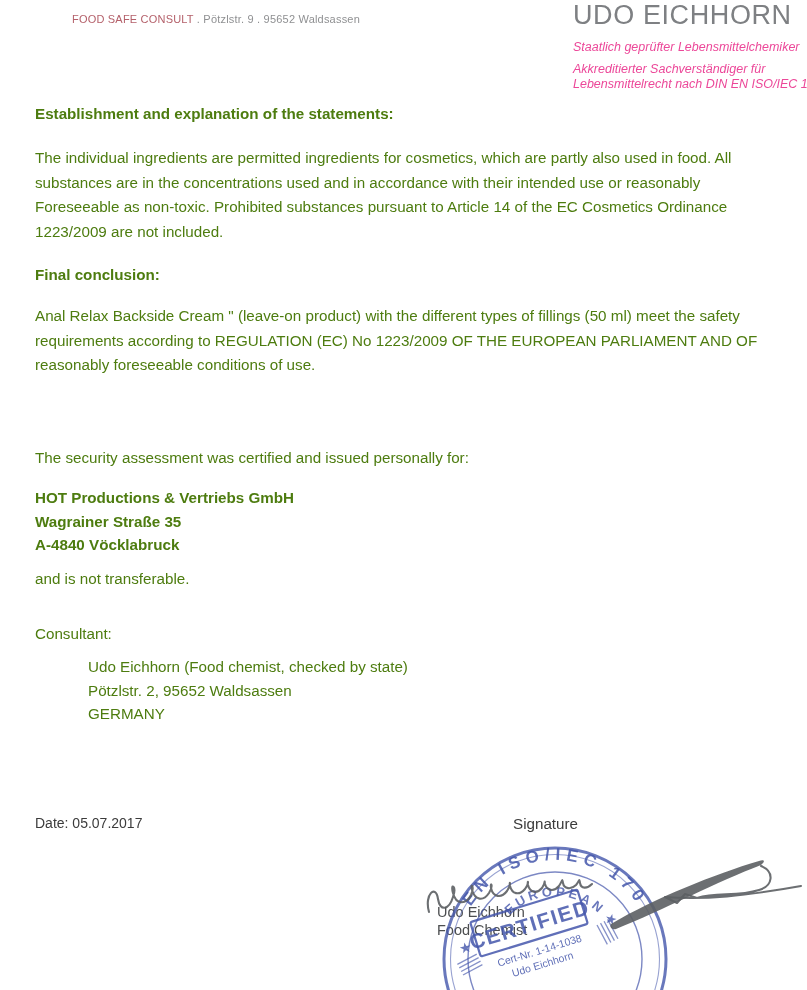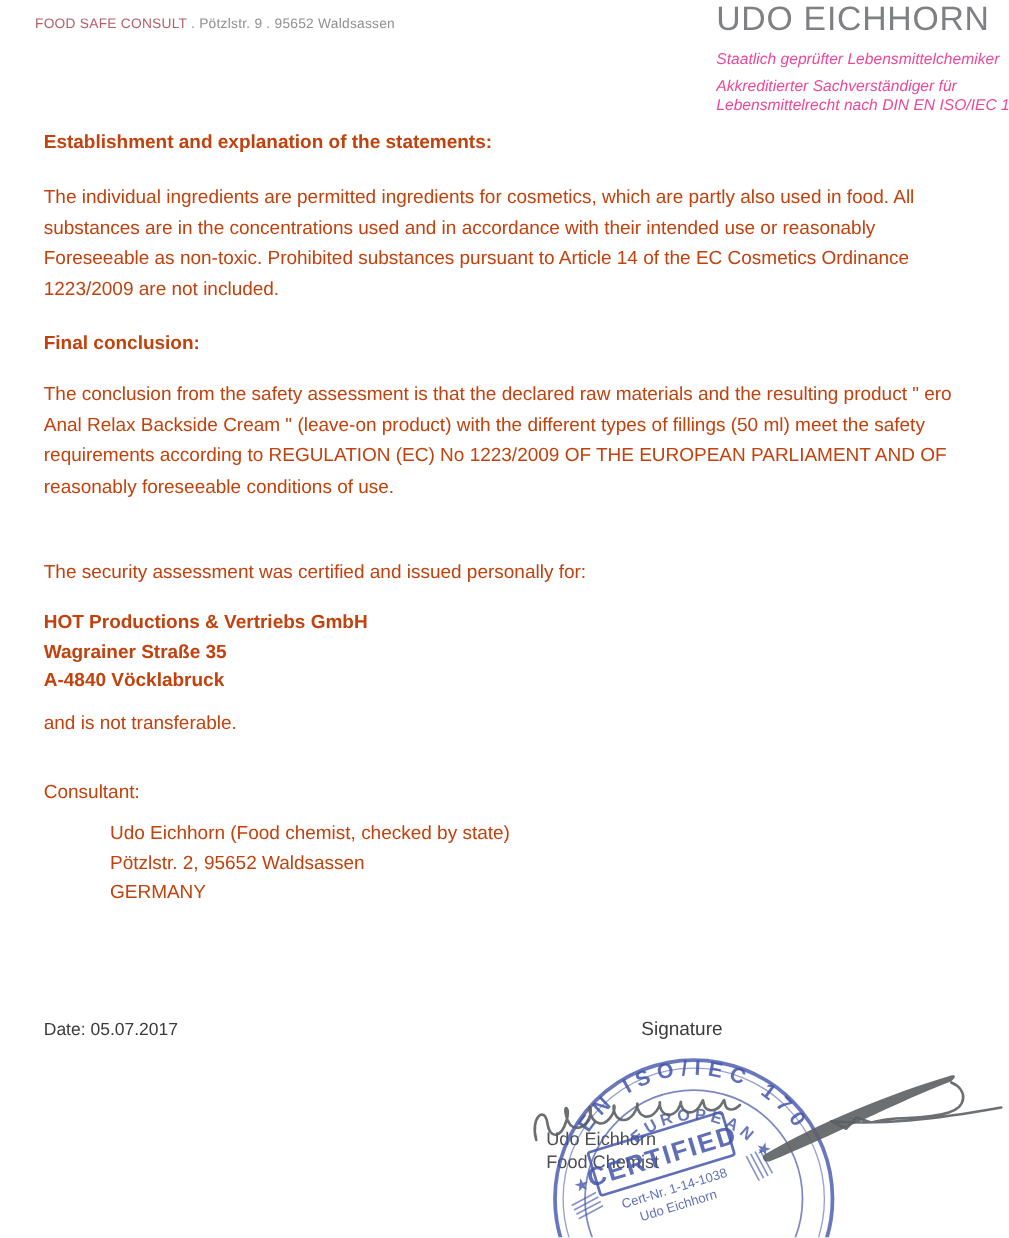--- a/index.html
+++ b/index.html
@@ -6,30 +6,30 @@
   html,body { background:#ffffff; }
   .page {
     position:relative; width:807px; height:990px; margin:0 auto;
     background:#ffffff; overflow:hidden;
     font-family:"Liberation Sans", sans-serif; color:#3b3b3b;
   }
   .abs { position:absolute; }
 
   
   .sender-line { left:28px; top:13px; font-size:11px; letter-spacing:0.2px; color:#8f9092; white-space:nowrap; }
-  .sender-line .brand { color:#b4606a; }
+  .sender-line .brand { color:#b4606a;margin-left:44px; }
 
   
   .letterhead { left:573px; top:0px; width:232px; }
   .lh-name { font-size:27px; font-weight:400; color:#7e8083; letter-spacing:0.6px; white-space:nowrap; }
   .lh-sub { font-style:italic; font-size:12.5px; color:#ec4899; line-height:15.5px; white-space:nowrap; }
   .lh-sub.first { margin-top:9px; margin-bottom:6px; }
 
   
-  .body-block { left:35px; width:752px; font-size:15.2px; line-height:24.6px; color:#c2410c; }
+  .body-block { left:35px; width:752px; font-size:15.2px; line-height:24.6px; color:#4d7c0f; }
   .bold { font-weight:bold; }
   .tight { line-height:23.5px; }
   .indent { left:88px; }
 
   
   .date-line { left:35px; top:815px; font-size:14px; }
   .sig-label { left:465px; top:815px; font-size:15.2px;margin-left:48px; }
 
   .signatory { left:437px; top:903px; font-size:14.5px; line-height:18px; color:#4c4e50; z-index:1; }
 
@@ -58,21 +58,20 @@
   <div class="abs body-block bold" style="top:102px">Establishment and explanation of the statements:</div>
   <div class="abs body-block" style="top:146px">
     <div>The individual ingredients are permitted ingredients for cosmetics, which are partly also used in food. All</div>
     <div>substances are in the concentrations used and in accordance with their intended use or reasonably</div>
     <div>Foreseeable as non-toxic. Prohibited substances pursuant to Article 14 of the EC Cosmetics Ordinance</div>
     <div>1223/2009 are not included.</div>
   </div>
 
   <div class="abs body-block bold" style="top:263px">Final conclusion:</div>
   <div class="abs body-block" style="top:304px">
-    <div>The conclusion from the safety assessment is that the declared raw materials and the resulting product " ero</div>
     <div>Anal Relax Backside Cream " (leave-on product) with the different types of fillings (50 ml) meet the safety</div>
     <div>requirements according to REGULATION (EC) No 1223/2009 OF THE EUROPEAN PARLIAMENT AND OF</div>
     <div>reasonably foreseeable conditions of use.</div>
   </div>
 
   <div class="abs body-block" style="top:446px">The security assessment was certified and issued personally for:</div>
   <div class="abs body-block bold tight" style="top:486px">
     <div>HOT Productions &amp; Vertriebs GmbH</div>
     <div>Wagrainer Straße 35</div>
     <div>A-4840 Vöcklabruck</div>

